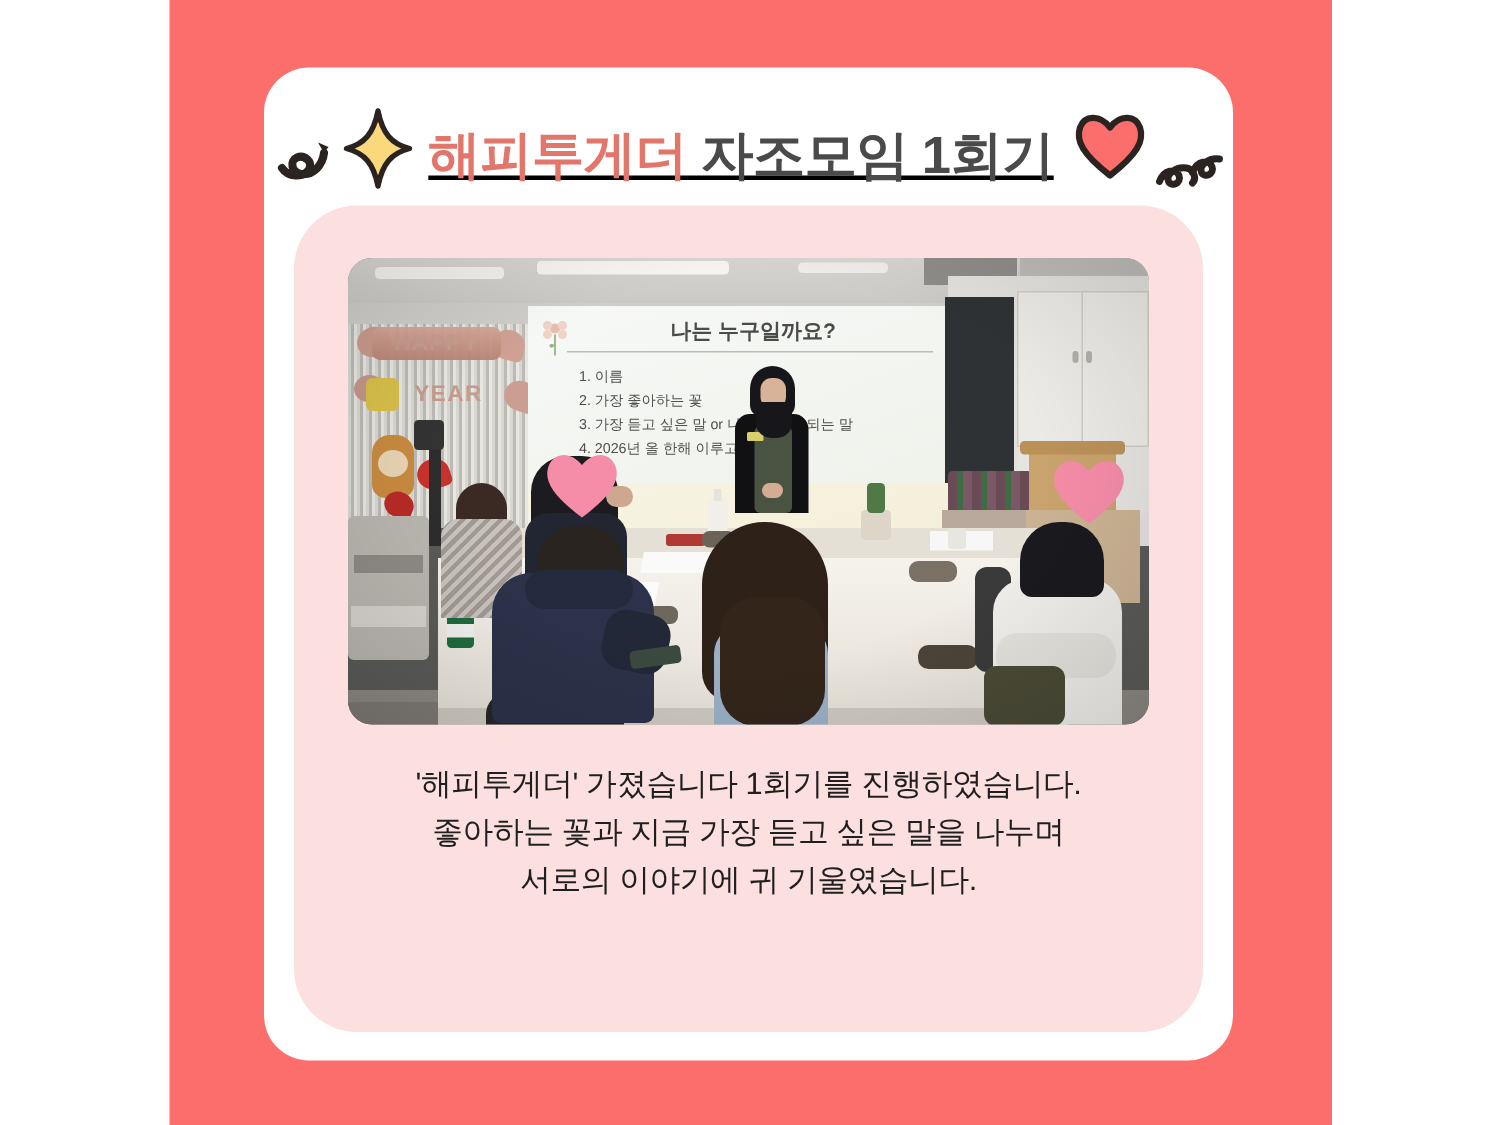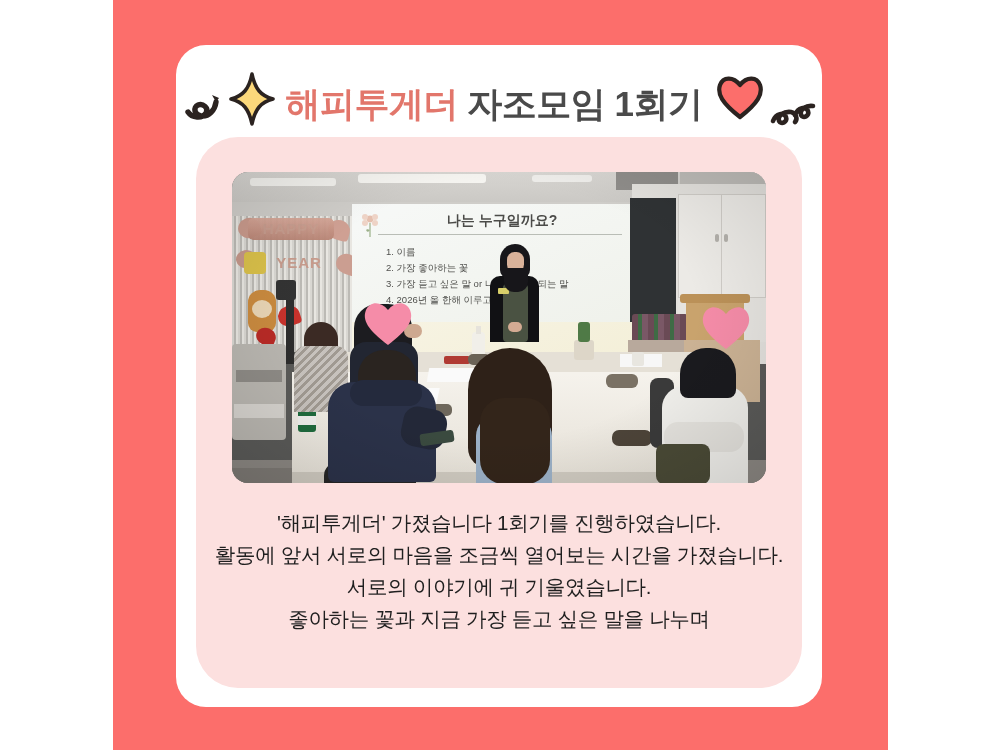--- a/index.html
+++ b/index.html
@@ -17,21 +17,21 @@
   }
   
   #card{
     position:absolute;left:176px;top:45px;width:646px;height:662px;
     background:#ffffff;border-radius:30px;
   }
 
   
   #title-row{
     position:absolute;left:0;top:18px;width:646px;height:80px;
-    display:flex;align-items:center;justify-content:center;gap:4px;
+    display:flex;align-items:center;justify-content:center;gap:4px;text-decoration:underline;
   }
   .deco{flex:0 0 auto;display:block;}
   #title-text{
     font-size:35px;font-weight:700;letter-spacing:-0.5px;
     white-space:nowrap;line-height:1;
     font-family:"Liberation Sans","DejaVu Sans",sans-serif;
   }
   #title-brand{color:#E2766B;}
   #title-rest{color:#4A4A4A;}
 
@@ -375,19 +375,18 @@
         <svg viewBox="0 0 56 50">
             <path d="M28 47 C8 32 2 22 6 12 C10 3 21 3 28 12 C35 3 46 3 50 12 C54 22 48 32 28 47 Z" fill="#F58CA8"></path>
           </svg>
       </div>
 
       <div class="ph vign"></div>
     </div>
 
     <div id="caption">
       <div>'해피투게더' 가졌습니다 1회기를 진행하였습니다.</div>
-      <div>활동에 앞서 서로의 마음을 조금씩 열어보는 시간을 가졌습니다.</div>
+      <div>좋아하는 꽃과 지금 가장 듣고 싶은 말을 나누며</div>
       <div>서로의 이야기에 귀 기울였습니다.</div>
-      <div>좋아하는 꽃과 지금 가장 듣고 싶은 말을 나누며</div>
     </div>
 
   </div>
 </div>
 
 </body></html>

